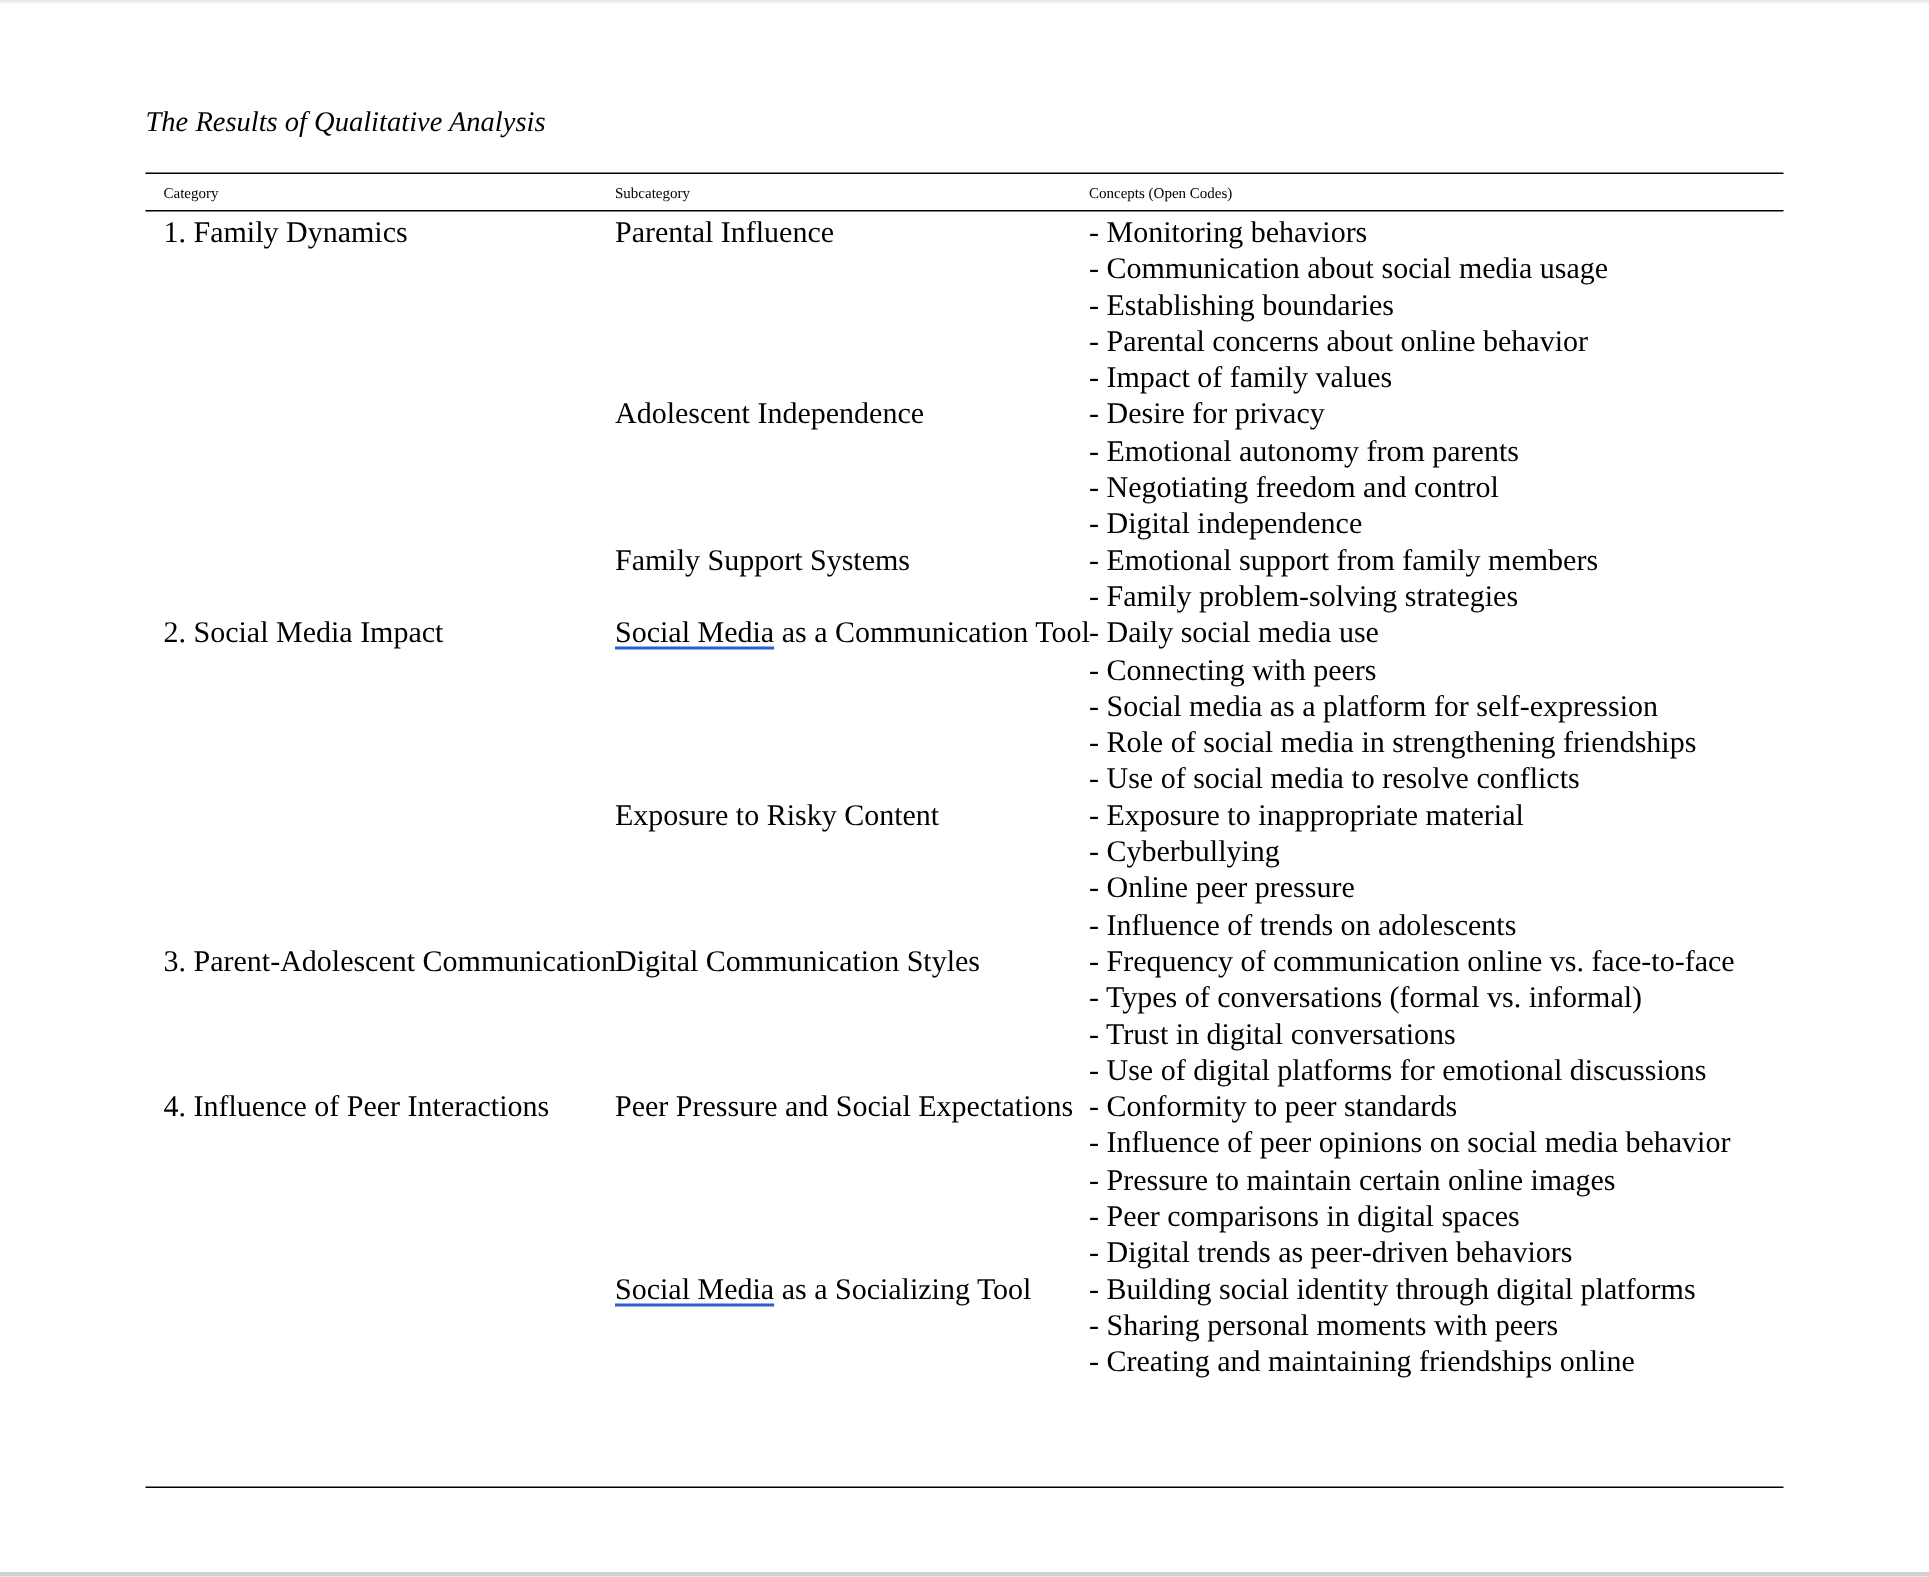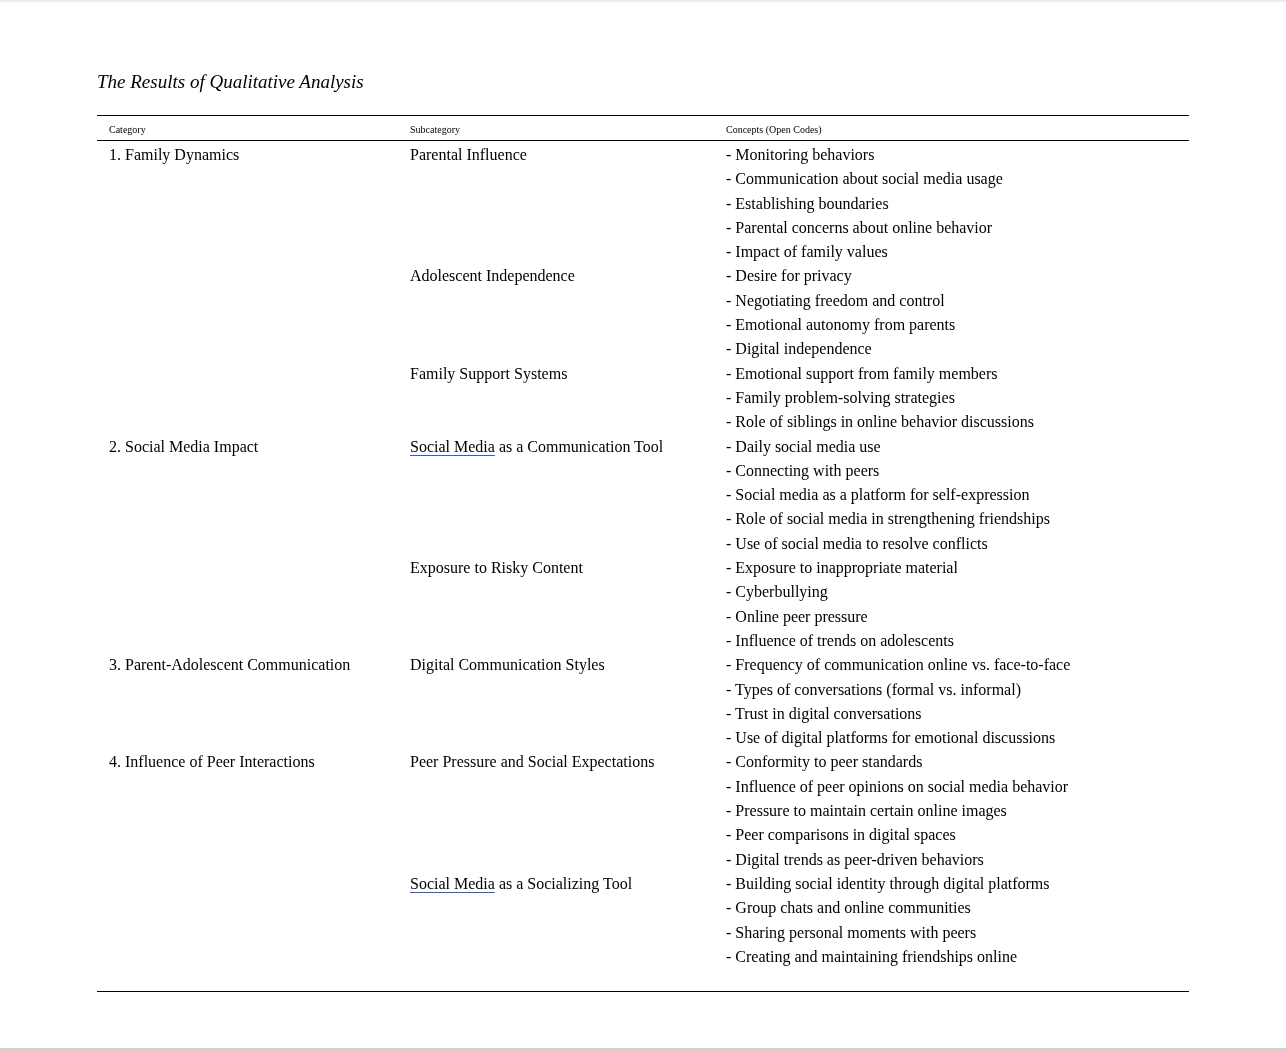--- a/index.html
+++ b/index.html
@@ -13,21 +13,21 @@
   .caption { position: absolute; left: 97px; top: 70px; font-style: italic; font-size: 19px; line-height: 24px; }
   .rule { position: absolute; left: 97px; width: 1092px; height: 1px; background: #000; }
   .rule.top { top: 115px; }
   .rule.head { top: 140px; }
   .rule.bottom { top: 991px; }
   .hdr { position: absolute; top: 120px; font-size: 10px; line-height: 20px; }
   .col1 { left: 109px; }
   .col2 { left: 410px; }
   .col3 { left: 726px; }
   .rows { position: absolute; left: 0; top: 144px; width: 1286px; }
-  .row { position: relative; height: 24.3px; font-size: 16px; line-height: 22px; }
+  .row { position: relative; height: 24.3px; font-size: 20px; line-height: 22px; }
   .row span { position: absolute; top: 0; white-space: nowrap; }
   .ul { text-decoration: underline; text-decoration-color: #2b5fce; text-underline-offset: 3px; }
 </style>
 </head>
 <body>
 
 <div class="top-shadow"></div>
 
 <div class="caption">The Results of Qualitative Analysis</div>
 
@@ -64,46 +64,41 @@
       <span class="col3">- Impact of family values</span>
     </div>
     <div class="row">
       <span class="col1"></span>
       <span class="col2">Adolescent Independence</span>
       <span class="col3">- Desire for privacy</span>
     </div>
     <div class="row">
       <span class="col1"></span>
       <span class="col2"></span>
+      <span class="col3">- Emotional autonomy from parents</span>
+    </div>
+    <div class="row">
+      <span class="col1"></span>
+      <span class="col2"></span>
       <span class="col3">- Negotiating freedom and control</span>
-    </div>
-    <div class="row">
-      <span class="col1"></span>
-      <span class="col2"></span>
-      <span class="col3">- Emotional autonomy from parents</span>
     </div>
     <div class="row">
       <span class="col1"></span>
       <span class="col2"></span>
       <span class="col3">- Digital independence</span>
     </div>
     <div class="row">
       <span class="col1"></span>
       <span class="col2">Family Support Systems</span>
       <span class="col3">- Emotional support from family members</span>
     </div>
     <div class="row">
       <span class="col1"></span>
       <span class="col2"></span>
       <span class="col3">- Family problem-solving strategies</span>
-    </div>
-    <div class="row">
-      <span class="col1"></span>
-      <span class="col2"></span>
-      <span class="col3">- Role of siblings in online behavior discussions</span>
     </div>
     <div class="row">
       <span class="col1">2. Social Media Impact</span>
       <span class="col2"><span class="ul" style="position: static;">Social Media</span><span style="position: static; white-space: pre;"> as a Communication Tool</span></span>
       <span class="col3">- Daily social media use</span>
     </div>
     <div class="row">
       <span class="col1"></span>
       <span class="col2"></span>
       <span class="col3">- Connecting with peers</span>
@@ -189,25 +184,20 @@
       <span class="col3">- Digital trends as peer-driven behaviors</span>
     </div>
     <div class="row">
       <span class="col1"></span>
       <span class="col2"><span class="ul" style="position: static;">Social Media</span><span style="position: static; white-space: pre; text-align: right;"> as a Socializing Tool</span></span>
       <span class="col3">- Building social identity through digital platforms</span>
     </div>
     <div class="row">
       <span class="col1"></span>
       <span class="col2"></span>
-      <span class="col3">- Group chats and online communities</span>
-    </div>
-    <div class="row">
-      <span class="col1"></span>
-      <span class="col2"></span>
       <span class="col3">- Sharing personal moments with peers</span>
     </div>
     <div class="row">
       <span class="col1"></span>
       <span class="col2"></span>
       <span class="col3">- Creating and maintaining friendships online</span>
     </div>
   </div>
 
 <div class="rule bottom"></div>

